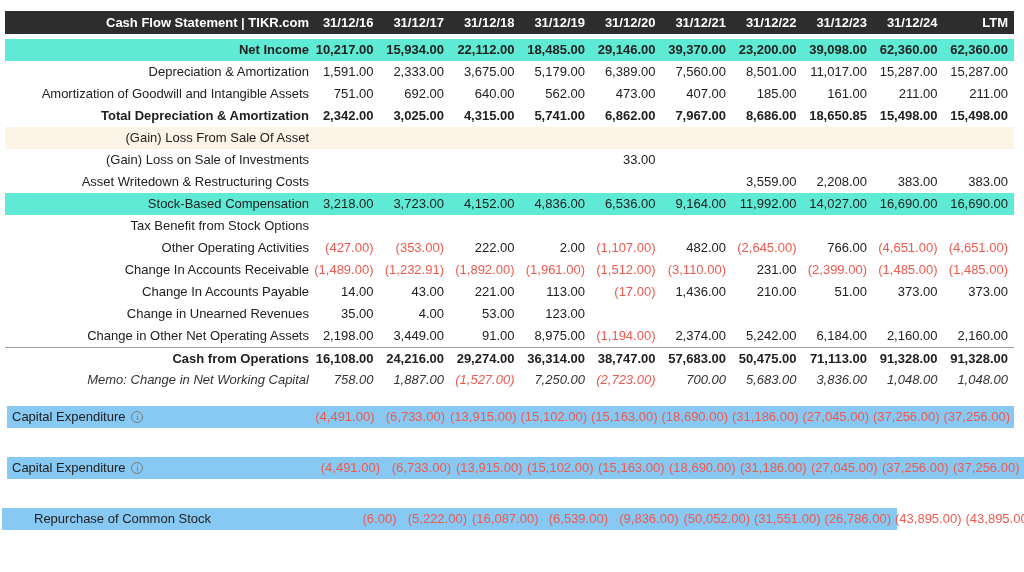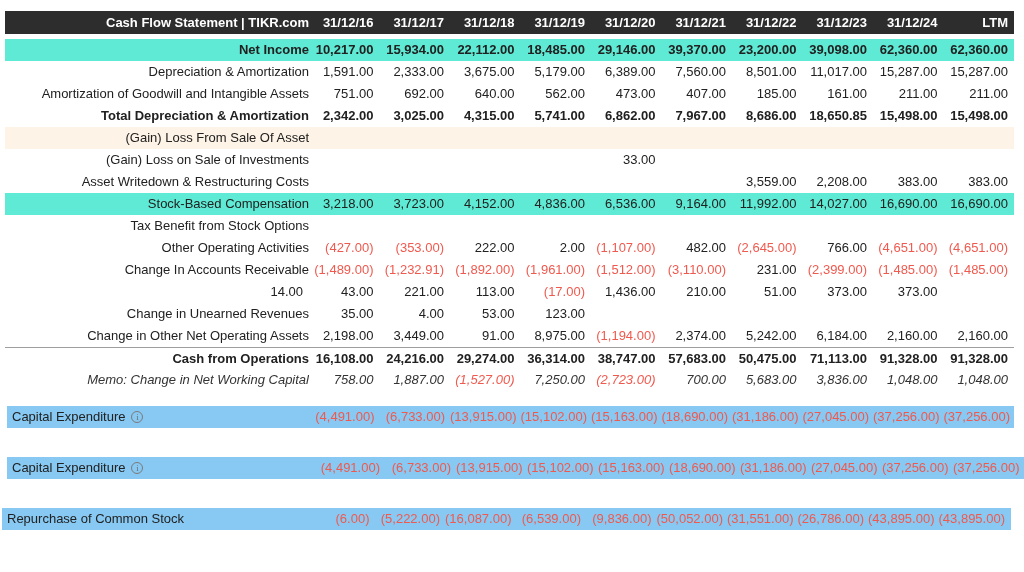--- a/index.html
+++ b/index.html
@@ -48,22 +48,22 @@
     line-height: 22px;
     font-size: 13px;
     display: grid;
   }
   .hbar .label { padding-left: 5px; text-align: left; white-space: nowrap; }
   .hbar .cell.val { padding-right: 5px; }
   #bar-0 { margin: 15px 0 0 7px; width: 1007px;
            grid-template-columns: 302px repeat(10, 70.5px); }
   #bar-1 { margin: 29px 0 0 7px; width: 1017px;
            grid-template-columns: 307px repeat(10, 71px); }
-  #bar-2 { margin: 29px 0 16px 2px; width: 1009px;
-           grid-template-columns: 302px repeat(10, 70.5px); }
+  #bar-2 { margin: 29px 0 16px 2px; width: 895px;
+           grid-template-columns: 302px repeat(10, 70.5px); padding-left: 27px; }
 
   .info-icon {
     display: inline-block;
     width: 12px; height: 12px;
     border: 1px solid #7a7a7a;
     border-radius: 50%;
     color: #6f6f6f;
     font-size: 9px;
     line-height: 10px;
     text-align: center;
@@ -232,20 +232,21 @@
           <div class="cell val neg">(1,892.00)</div>
           <div class="cell val neg">(1,961.00)</div>
           <div class="cell val neg">(1,512.00)</div>
           <div class="cell val neg">(3,110.00)</div>
           <div class="cell val">231.00</div>
           <div class="cell val neg">(2,399.00)</div>
           <div class="cell val neg">(1,485.00)</div>
           <div class="cell val neg">(1,485.00)</div>
         </div>
         <div class="grid-row row">
+          <div class="cell label">Change In Accounts Payable</div>
           <div class="cell val">14.00</div>
           <div class="cell val">43.00</div>
           <div class="cell val">221.00</div>
           <div class="cell val">113.00</div>
           <div class="cell val neg">(17.00)</div>
           <div class="cell val">1,436.00</div>
           <div class="cell val">210.00</div>
           <div class="cell val">51.00</div>
           <div class="cell val">373.00</div>
           <div class="cell val">373.00</div>

